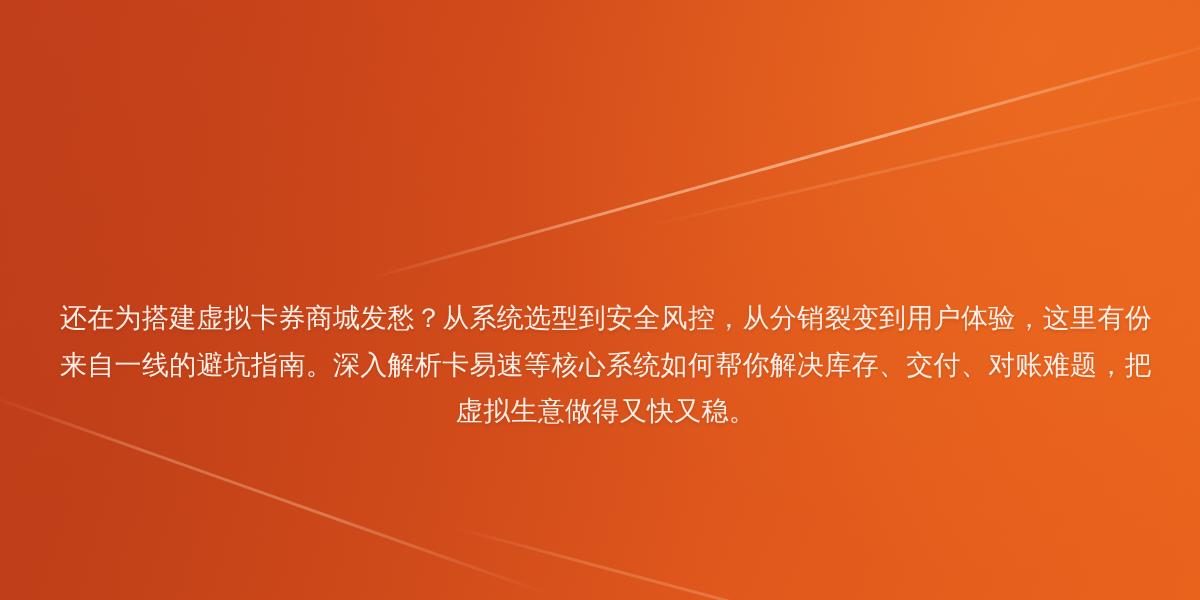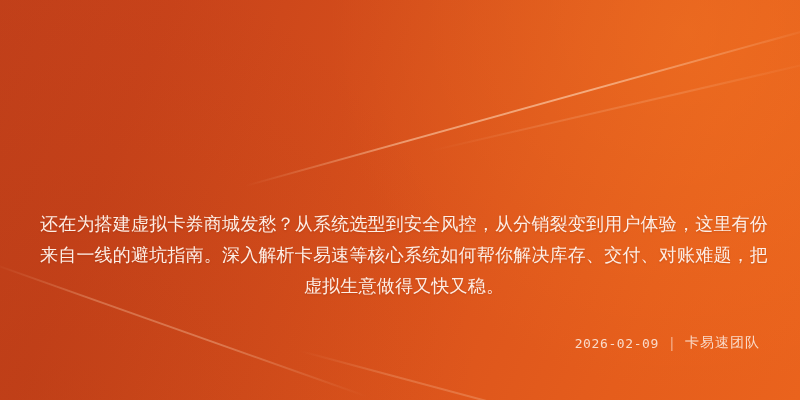--- a/index.html
+++ b/index.html
@@ -91,21 +91,21 @@
     line-height: 48px;
     font-weight: 700;
     letter-spacing: 0.5px;
     text-shadow: 0 1px 3px rgba(120,35,10,0.30);
   }
 
   .body-text {
     position: absolute;
     left: 40px;
     right: 32px;
-    top: 209px;
+    top: 197px;
     margin: 0;
     text-align: center;
     color: #fdeee6;
     font-size: 18px;
     line-height: 31px;
     letter-spacing: 0.2px;
     text-shadow: 0 1px 2px rgba(120,35,10,0.22);
   }
 
   .footer {
@@ -144,20 +144,15 @@
   <div class="streak streak-d"></div>
   <div class="streak streak-a"></div>
   <div class="streak streak-b"></div>
   <div class="streak streak-c"></div>
 
   <div class="content">
 
 
     <p class="body-text">还在为搭建虚拟卡券商城发愁？从系统选型到安全风控，从分销裂变到用户体验，这里有份来自一线的避坑指南。深入解析卡易速等核心系统如何帮你解决库存、交付、对账难题，把虚拟生意做得又快又稳。</p>
 
-    <div class="footer">
-      <span class="date">2026-02-09</span>
-      <span class="sep">|</span>
-      <span class="author">卡易速团队</span>
-    </div>
 
   </div>
 </div>
 
 </body></html>

